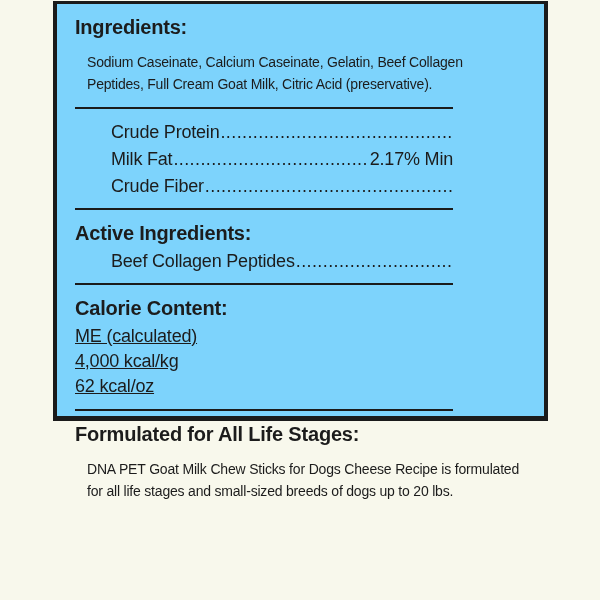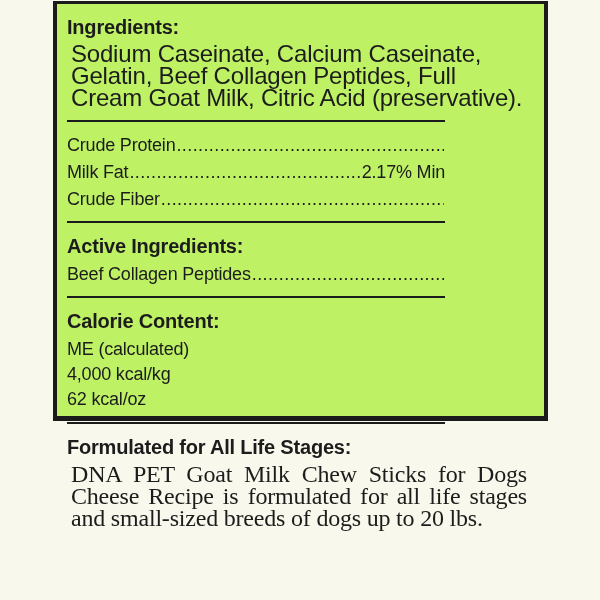--- a/index.html
+++ b/index.html
@@ -17,57 +17,57 @@
   }
   .label-box {
     position: absolute;
     left: 53px;
     top: 1px;
     width: 495px;
     height: 420px;
     box-sizing: border-box;
     border: solid #1b1b1b;
     border-width: 3px 4px 5px 4px;
-    padding: 12px 13px 0 10px;
-    background: #bef264;
+    padding: 12px 13px 0 18px;
+    background: #7dd3fc;
   }
   .heading {
     font-size: 20px;
     font-weight: 700;
     line-height: 23px;
     margin: 0 0 4px 0;
     letter-spacing: -0.2px;
   }
   .para {
-    font-size: 24px;
+    font-size: 14px;
     line-height: 22px;
-    margin: 4px;
+    margin: 12px;
     letter-spacing: -0.2px;
   }
   .justify {
     text-align: justify;
-    font-family: Liberation Serif, serif;
   }
   hr.divider {
     border: none;
     border-top: 2px solid #1b1b1b;
     width: 378px;
     margin: 11px 0 12px 0;
   }
   .dot-table {
     width: 378px;
     margin-top: 5px;
   }
   .dot-row {
     display: flex;
     align-items: flex-end;
     font-size: 18px;
     line-height: 22px;
     margin-bottom: 5px;
     letter-spacing: -0.2px;
+    margin-left: 36px;
   }
   .dot-row .name,
   .dot-row .value {
     white-space: nowrap;
     flex: 0 0 auto;
   }
   .leader {
     flex: 1 1 auto;
     overflow: hidden;
     white-space: nowrap;
@@ -76,20 +76,21 @@
   }
   .leader::before {
     content: "......................................................................................................................................";
     letter-spacing: 0.4px;
   }
   .cal-line {
     font-size: 18px;
     line-height: 24px;
     margin: 0 0 1px 0;
     letter-spacing: -0.2px;
+    text-decoration: underline;
   }
   .section {
     margin: 0;
   }
 </style>
 </head>
 <body>
 
 <div class="label-box">
 

